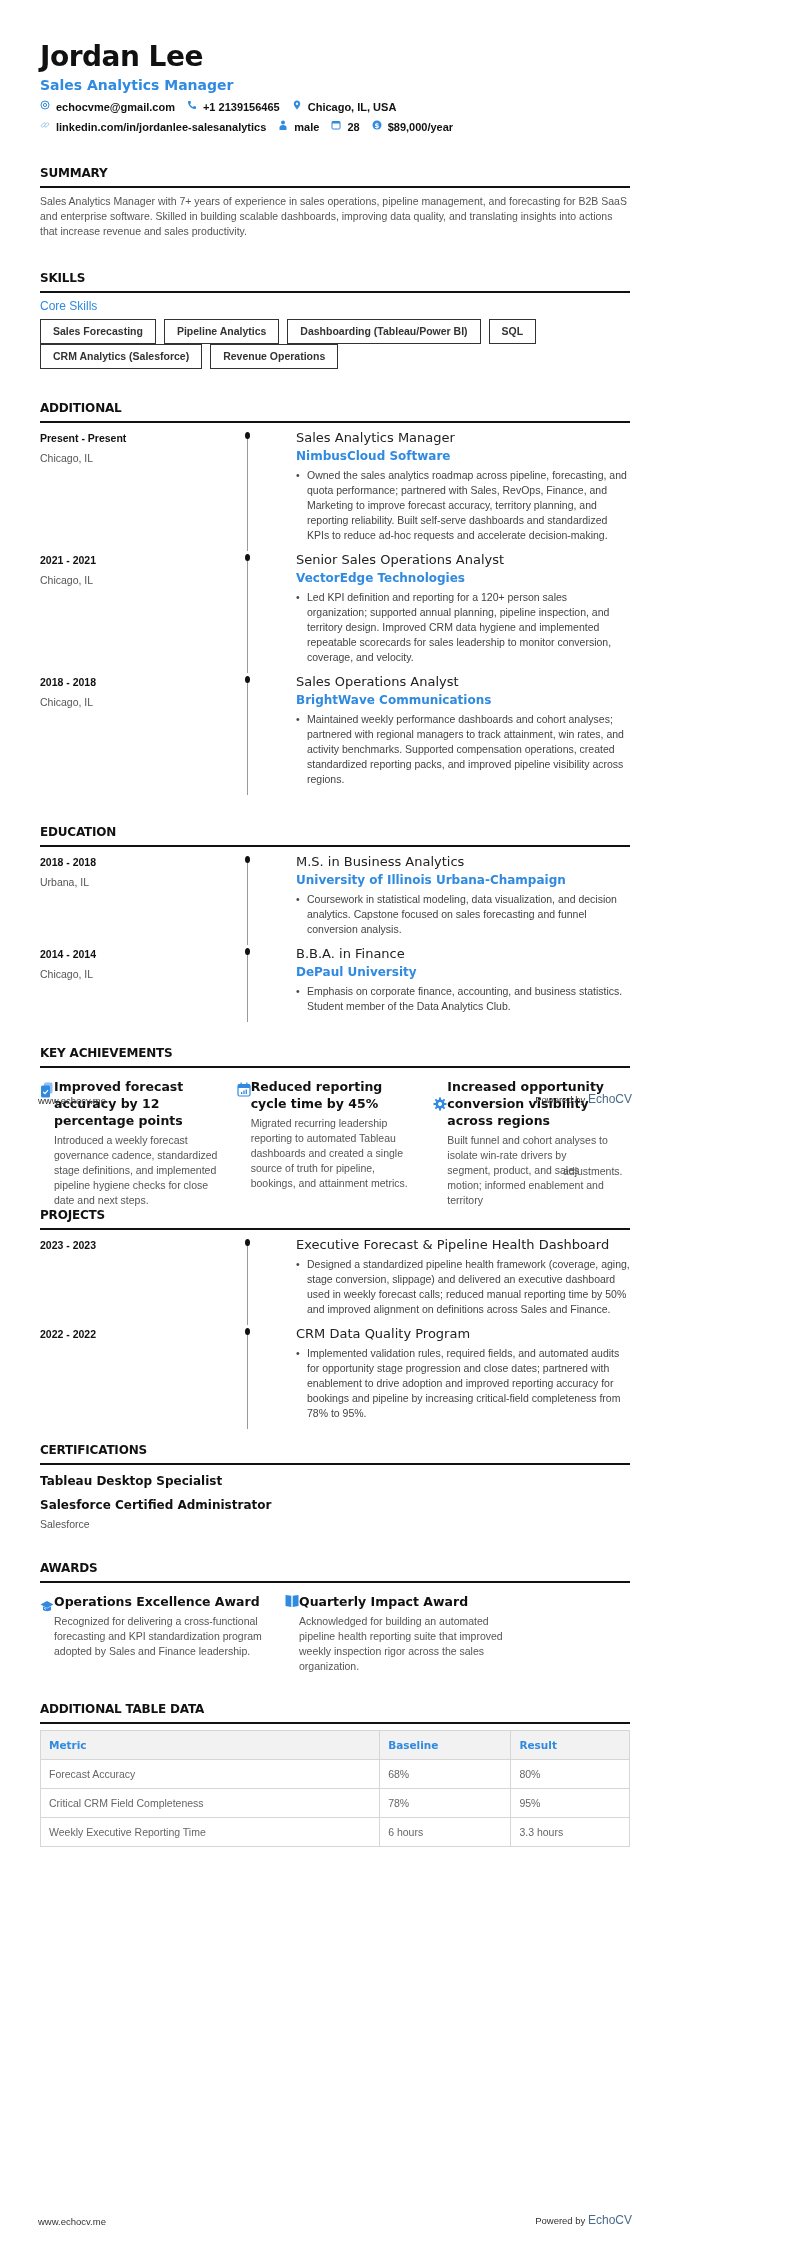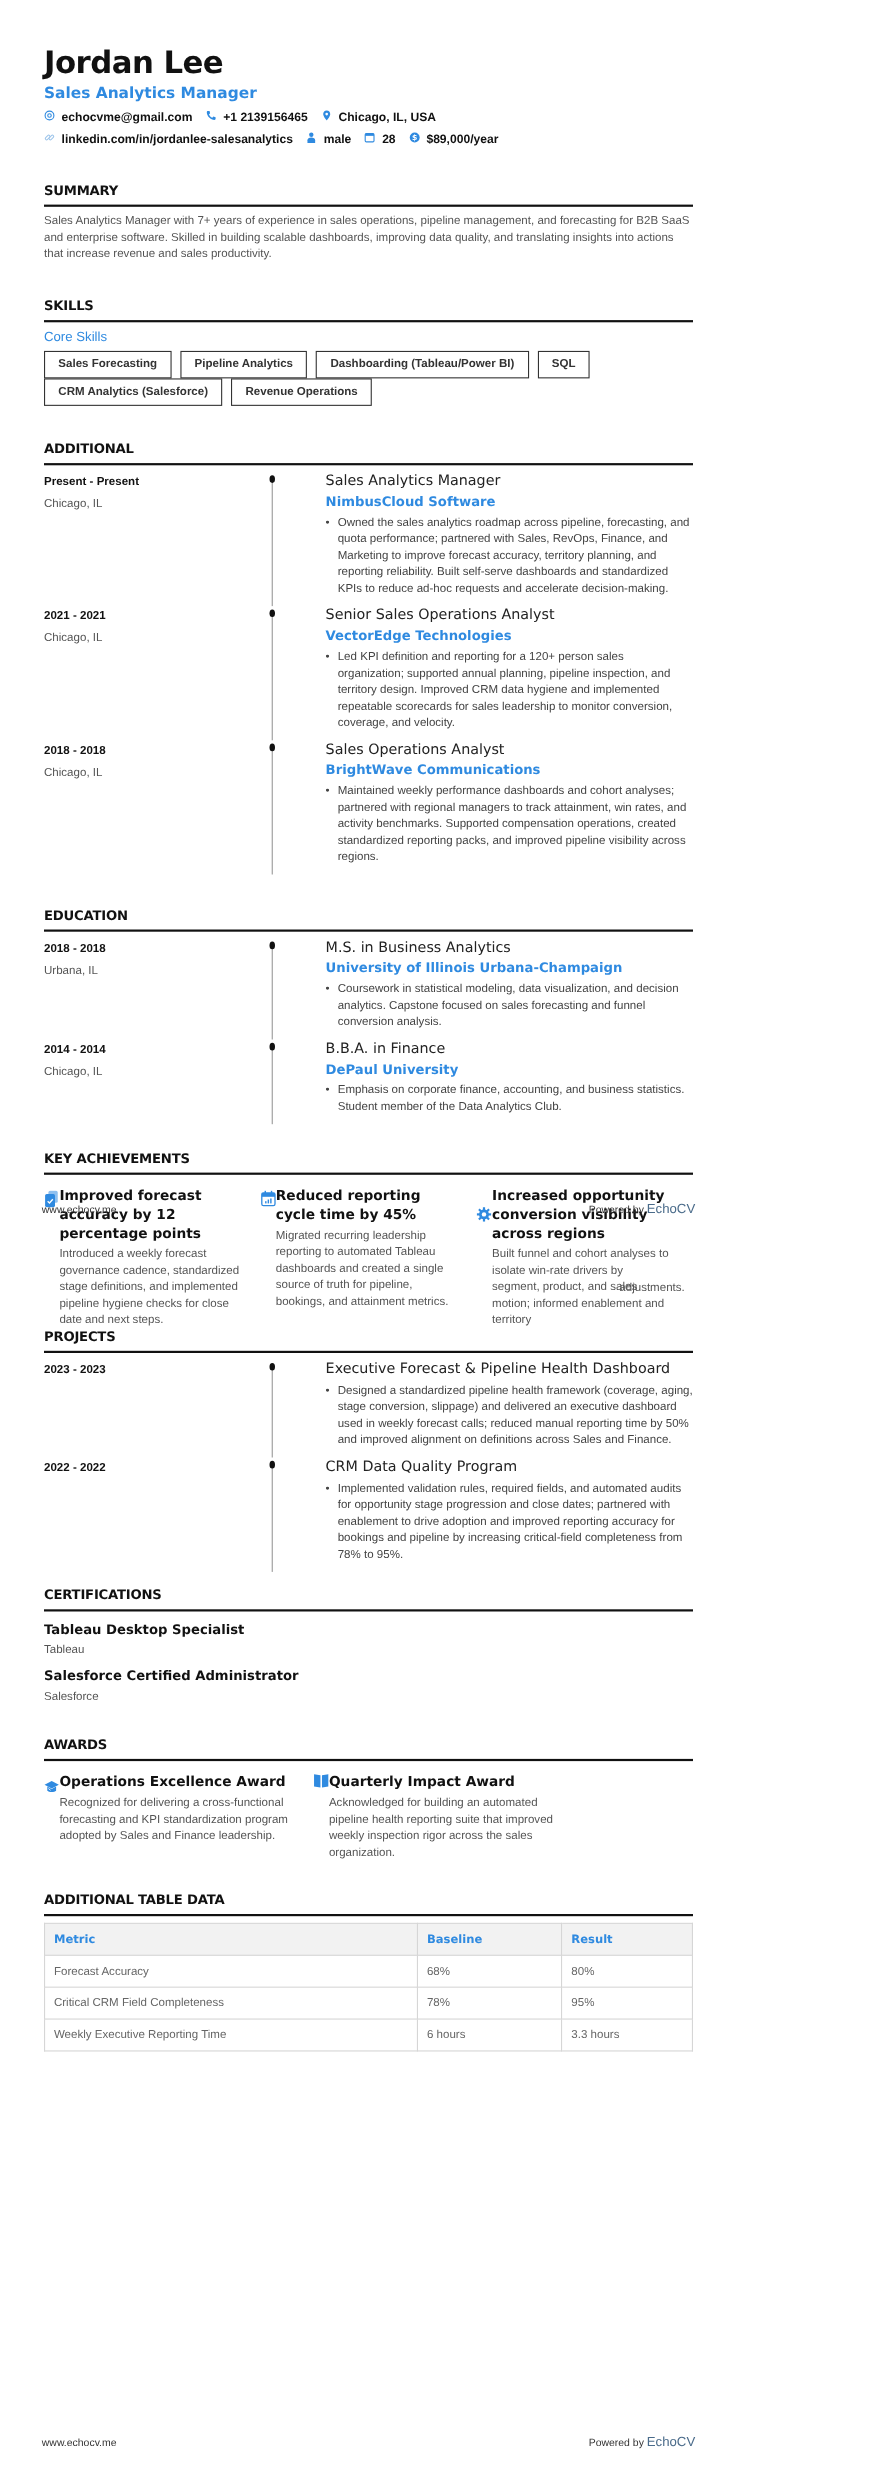--- a/index.html
+++ b/index.html
@@ -343,21 +343,20 @@
               </ul>
           </div>
         </div>
       </div>
     </div>
 
     <div class="section" style="margin-top:12px;">
       <div class="sec-title">CERTIFICATIONS</div>
       <div>
         <div class="cert-name">Tableau Desktop Specialist</div>
-        <div class="cert-issuer">Tableau</div>
       </div>
       <div>
         <div class="cert-name">Salesforce Certified Administrator</div>
         <div class="cert-issuer">Salesforce</div>
       </div>
     </div>
 
     <div class="section" style="margin-top:28px;">
       <div class="sec-title">AWARDS</div>
       <div class="ach-grid">

